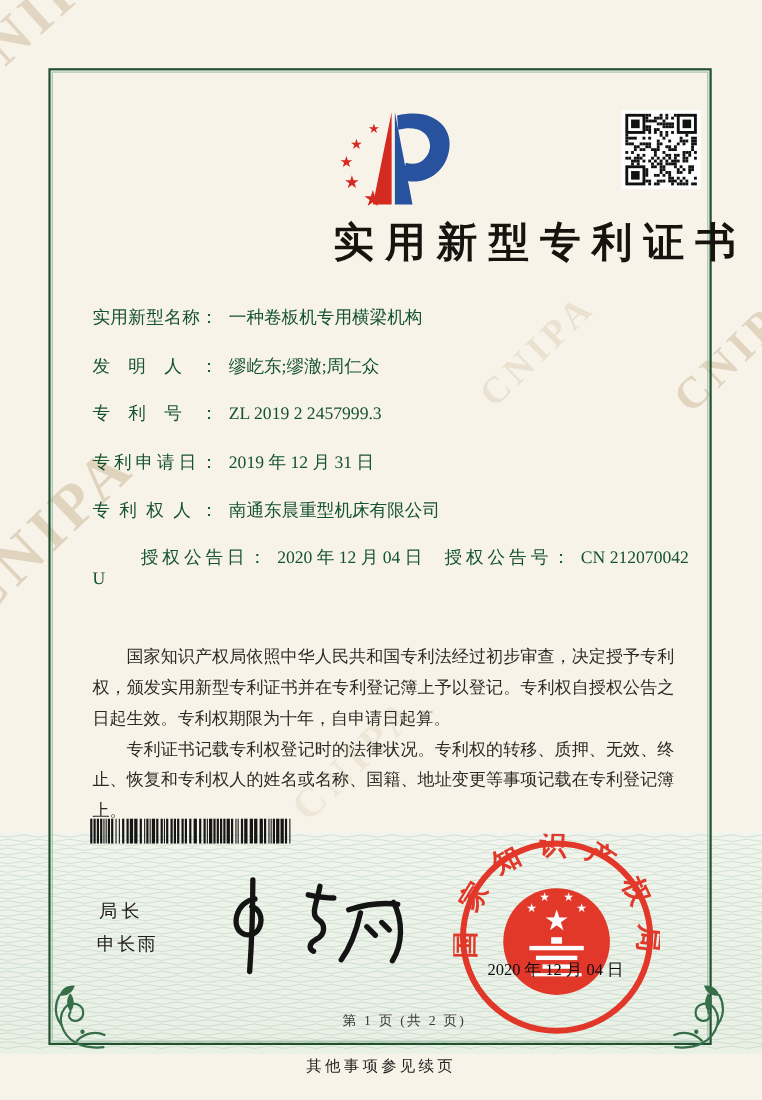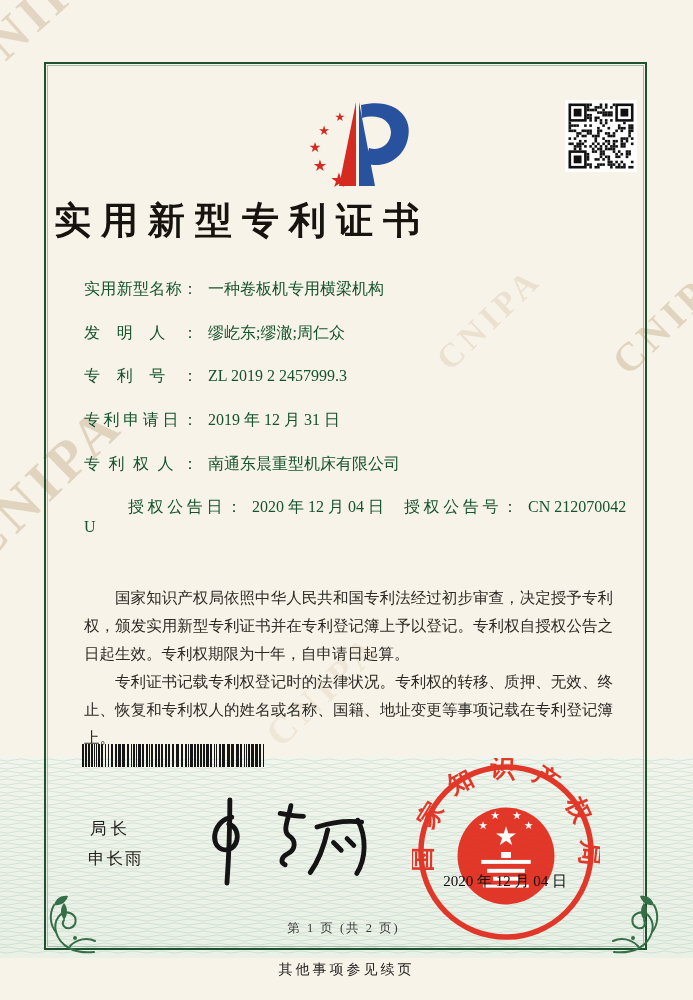--- a/index.html
+++ b/index.html
@@ -16,39 +16,39 @@
   .wm5{left:252px;top:668px;font-size:38px;transform:rotate(-44deg);opacity:.32;}
   
   .guilloche{left:0;top:756px;width:693px;height:202px;background:linear-gradient(#f1f5ed,#e9f0e6);}
   
   .frame{left:44px;top:62px;width:599px;height:884px;border:2px solid #20512f;}
   .frame::after{content:"";position:absolute;inset:1px;border:1px solid #9cbda6;}
   
   .cert-no{left:84px;top:99px;font-size:15.5px;color:#474139;}
   .logo{left:277px;top:90px;}
   .qr{left:565px;top:100px;width:72px;height:72px;background:#fdfdfd;}
-  .title{left:44px;width:599px;top:196px;text-align:left;font-size:37px;font-weight:700;
-         letter-spacing:10px;text-indent:10px;color:#17140f;}
+  .title{left:44px;width:599px;top:196px;text-align:right;font-size:37px;font-weight:700;
+         letter-spacing:10px;text-indent:10px;color:#17140f;padding-left:36px;}
   
   .fields{left:84px;top:279px;width:548px;font-size:16px;color:#14532d;}
   .frow{height:43.7px;}
   .flabel{display:inline-block;width:114px;text-align:justify;text-align-last:justify;}
   .fvalue{margin-left:10px;}
   .gpair1{display:inline-block;width:276px;margin-left:44px;}
   
   .paras{left:84px;top:584px;width:529px;font-size:15.5px;line-height:28px;text-align:justify;color:#2c2a25;}
   .paras p{margin:0;text-indent:2em;}
   
   .barcode{left:80px;top:744px;width:190px;height:23px;}
   .director-title{left:90px;top:818px;font-size:16.5px;letter-spacing:4px;color:#23211d;}
   .director-name{left:88px;top:848px;font-size:16.5px;letter-spacing:2px;color:#23211d;}
   .sig{left:192px;top:796px;}
   .seal{left:412px;top:758px;}
   .seal-date{left:430px;top:872px;width:150px;text-align:center;font-size:15px;color:#0c0c0c;}
-  .page-no{left:44px;width:599px;top:920px;text-align:center;font-size:12.5px;letter-spacing:2px;color:#3a3a3a;}
+  .page-no{left:44px;width:599px;top:920px;text-align:center;font-size:12.5px;letter-spacing:2px;color:#3a3a3a;padding-left:24px;}
   .note{left:0;top:961px;width:693px;text-align:center;font-size:14px;letter-spacing:3px;color:#222;}
   .floral{pointer-events:none;}
   .floral.right{transform:scaleX(-1);}
 </style>
 </head>
 <body>
 
 <div class="page">
 
   <div class="wm wm1">CNIPA</div>

